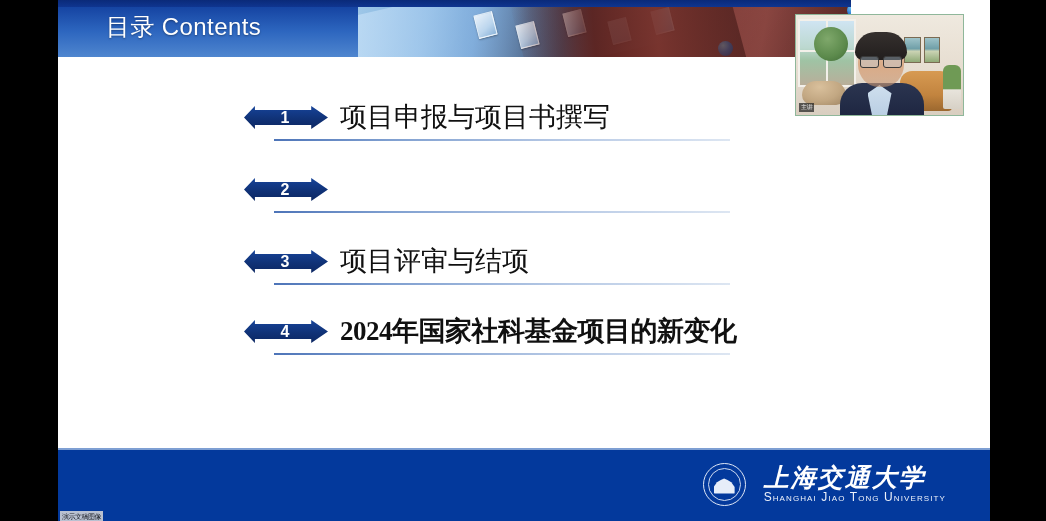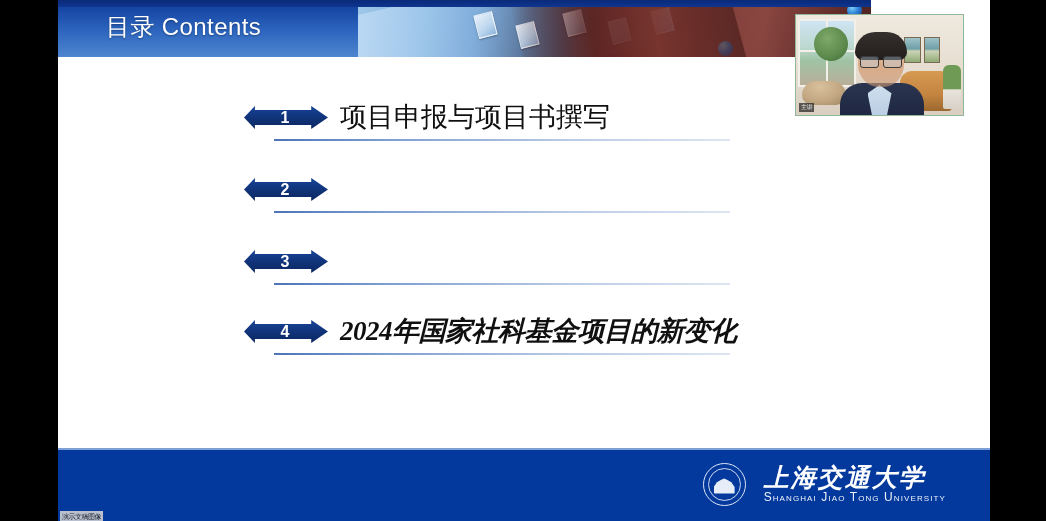--- a/index.html
+++ b/index.html
@@ -31,21 +31,20 @@
   }
 
   
   .hdr {
     position: absolute;
     left: 0; top: 0;
     width: 793px;
     height: 57px;
     overflow: hidden;
     background: linear-gradient(180deg,#0b2f86 0%, #123f9e 6%, #2d66bf 55%, #4f86cf 100%);
-    padding-left: 20px;
   }
   .hdr-topstripe {
     position: absolute; left:0; top:0; width:100%; height:7px;
     background: linear-gradient(180deg,#0a2a79 0%, #0f3590 100%);
   }
   
   .hdr-photo {
     position: absolute;
     left: 300px; top: 7px;
     width: 632px; height: 50px;
@@ -143,21 +142,21 @@
   .toc-label {
     position: absolute;
     left: 96px;
     top: -4px;
     font-family: "Liberation Serif", "DejaVu Serif", serif;
     font-size: 27px;
     color: #101010;
     white-space: nowrap;
     line-height: 40px;
   }
-  .toc-label.bold { font-weight: 700; letter-spacing: -0.5px; font-style: italic; }
+  .toc-label.bold { font-weight: 700; letter-spacing: -0.5px; }
   .toc-rule {
     position: absolute;
     left: 30px;
     top: 38px;
     height: 2px;
     width: 456px;
     background: linear-gradient(90deg, #4d74b8 0%, #7f9fd0 25%, #b9cbe6 65%, #dde6f2 100%);
   }
 
   
@@ -370,20 +369,21 @@
 
       <div class="toc-row" data-idx="1">
         <div class="chev"></div>
         <div class="chev-num">2</div>
         <div class="toc-rule"></div>
       </div>
 
       <div class="toc-row" data-idx="2">
         <div class="chev"></div>
         <div class="chev-num">3</div>
+        <div class="toc-label">项目评审与结项</div>
         <div class="toc-rule"></div>
       </div>
 
       <div class="toc-row" data-idx="3">
         <div class="chev"></div>
         <div class="chev-num">4</div>
         <div class="toc-label bold">2024年国家社科基金项目的新变化</div>
         <div class="toc-rule"></div>
       </div>
 

